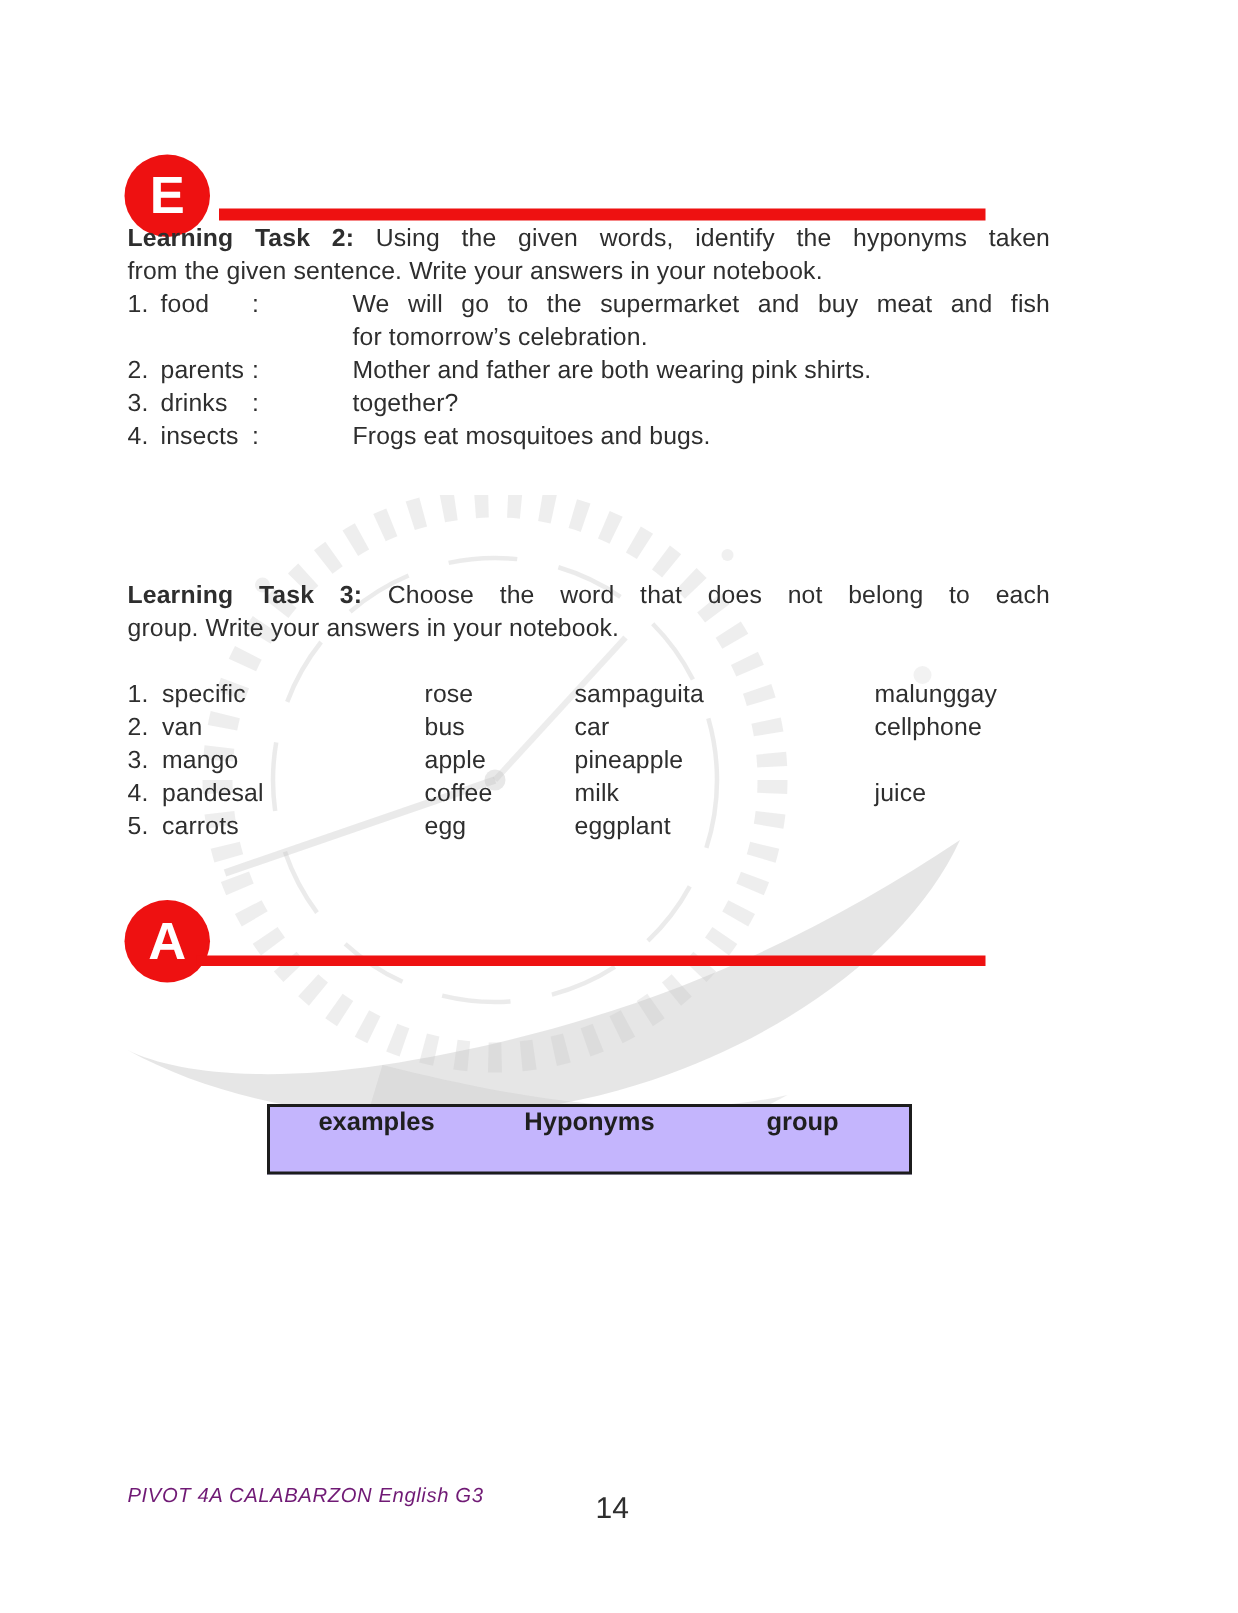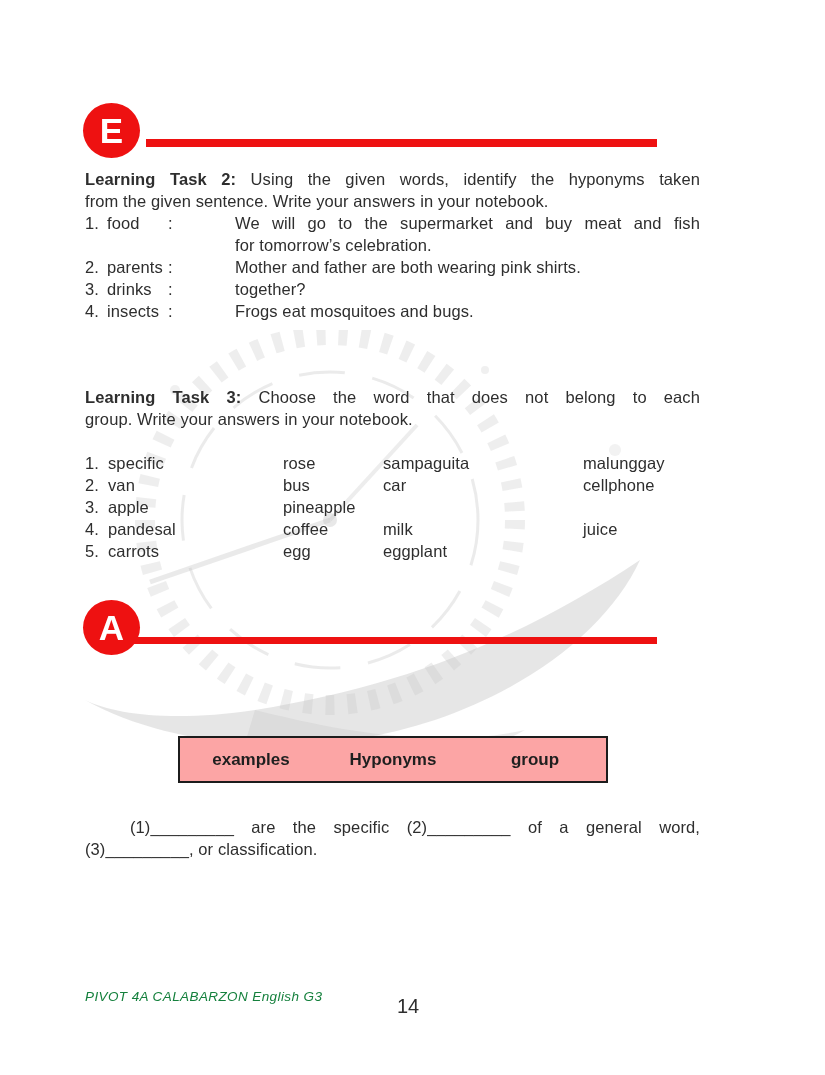--- a/index.html
+++ b/index.html
@@ -46,21 +46,21 @@
     position: absolute;
     left: 85px;
     width: 615px;
     font-size: 16.5px;
     line-height: 22px;
     letter-spacing: 0.1px;
   }
   .jl { text-align: justify; text-align-last: justify; }
   .bold { font-weight: bold; }
 
-  .t2block { top: 168px; }
+  .t2block { top: 148px; }
   .t3block { top: 386px; }
 
   .t2item {
     display: grid;
     grid-template-columns: 22px 61px 67px 1fr;
   }
   .t2desc { width: 465px; }
 
   .t3rows { margin-top: 22px; }
   .t3row {
@@ -69,41 +69,40 @@
   }
 
   .introblock { top: 661px; }
   .indent1 { padding-left: 45px; }
 
   .choicebox {
     position: absolute;
     left: 178px; top: 736px;
     width: 430px; height: 47px;
     border: 2px solid #1c1c1c;
-    background: #fca5a5;
+    background: #c4b5fd;
     display: flex;
-    align-items: center;
   }
   .choice {
     flex: 1;
     text-align: center;
     font-weight: bold;
     font-size: 17px;
     color: #1f1f1f;
   }
 
   .fillblock { top: 816px; }
 
   .footer-left {
     position: absolute;
     left: 85px; top: 989px;
     font-size: 13.5px;
     font-style: italic;
     letter-spacing: 0.4px;
-    color: #15803d;
+    color: #701a75;
   }
   .page-num {
     position: absolute;
     left: 397px; top: 995px;
     font-size: 20px;
     color: #2e2e2e;
   }
 </style>
 </head>
 <body>
@@ -194,20 +193,21 @@
         </div>
         <div class="t3row">
           <span>2.</span>
           <span>van</span>
           <span>bus</span>
           <span>car</span>
           <span>cellphone</span>
         </div>
         <div class="t3row">
           <span>3.</span>
+          <span>mango</span>
           <span>apple</span>
           <span>pineapple</span>
         </div>
         <div class="t3row">
           <span>4.</span>
           <span>pandesal</span>
           <span>coffee</span>
           <span>milk</span>
           <span>juice</span>
         </div>
@@ -227,22 +227,18 @@
 
     <div class="txtblock introblock">
     </div>
 
     <div class="choicebox">
       <span class="choice">examples</span>
       <span class="choice">Hyponyms</span>
       <span class="choice">group</span>
     </div>
 
-    <div class="txtblock fillblock">
-      <div class="jl indent1">(1)_________  are  the  specific  (2)_________  of  a  general  word,</div>
-      <div>(3)_________, or classification.</div>
-    </div>
 
     <div class="footer-left">PIVOT 4A CALABARZON English G3</div>
     <div class="page-num">14</div>
 
   </div>
 </div>
 
 </body></html>

